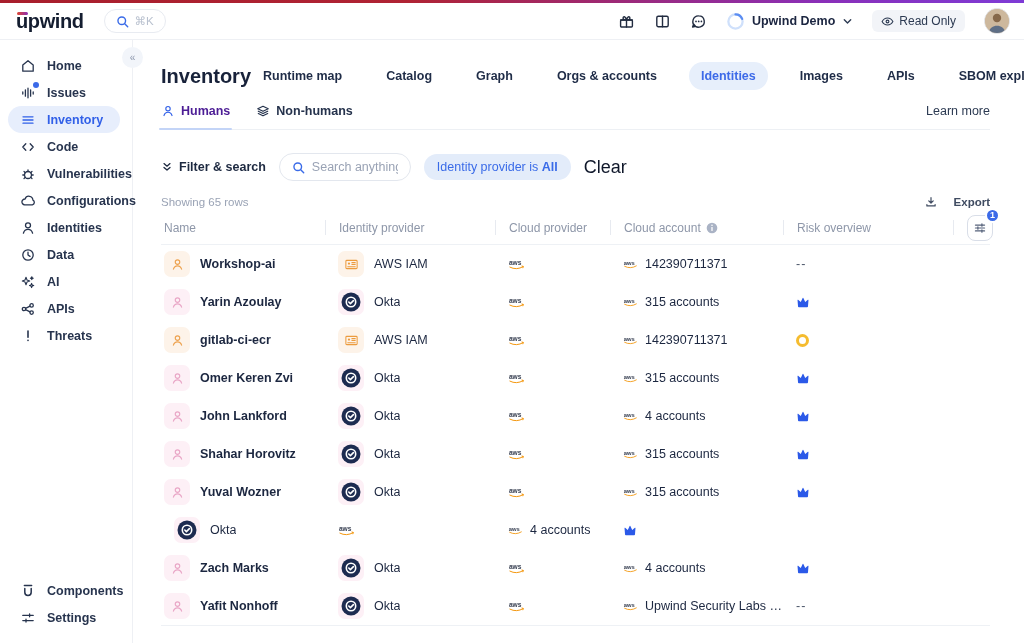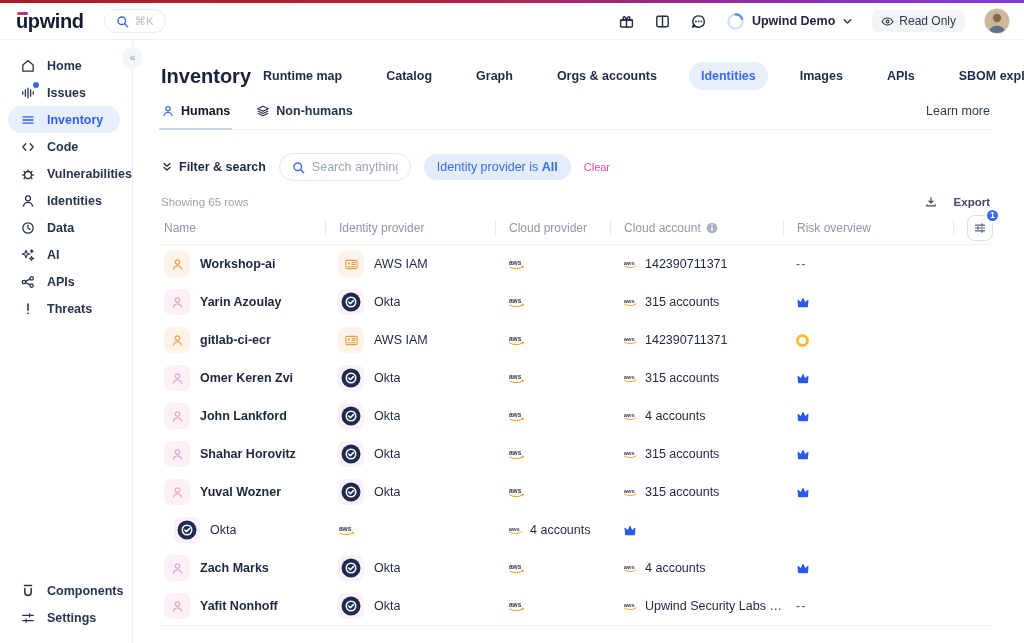--- a/index.html
+++ b/index.html
@@ -44,35 +44,35 @@
   
   .main-header { display:flex; align-items:center; padding-top:22px; }
   .page-title { font-size:20px; font-weight:800; color:#18223a; width:157px; }
   .tabs { display:flex; align-items:center; gap:20px; }
   .tab { font-size:12.5px; font-weight:700; color:#1f2c47; padding:7px 12px; border-radius:16px; cursor:pointer; white-space:nowrap; }
   .tab.active { background:#e7effb; color:#3d6ae8; }
 
   .subtab-row { display:flex; align-items:flex-end; margin-top:14px; border-bottom:1px solid #edf0f4; }
   .subtab { display:flex; align-items:center; gap:6px; font-size:12.5px; font-weight:600; color:#25324c;
     margin-right:26px; padding-bottom:11px; position:relative; cursor:pointer; }
-  .subtab.active { color:#0f172a; }
+  .subtab.active { color:#4c1d95; }
   .subtab.active::after { content:''; position:absolute; left:-2px; right:-2px; bottom:-1px; height:2px;
     background:#c3d4f7; border-radius:2px; }
   .learn-more { margin-left:auto; font-size:12.5px; font-weight:500; color:#2c3a52; padding-bottom:11px; cursor:pointer; }
 
   
   .filter-row { display:flex; align-items:center; gap:13px; margin-top:23px; }
   .filter-label { display:flex; align-items:center; gap:6px; font-size:12.5px; font-weight:700; color:#1d2940; cursor:pointer; }
   .search-input { display:flex; align-items:center; gap:7px; border:1px solid #e3e7ee; border-radius:15px;
     padding:6px 12px; width:132px; cursor:text; }
   .search-input input { border:none; outline:none; width:100%; font-size:12.5px; color:#3a4burnt560; font-family:inherit; }
   .search-input input::placeholder { color:#9aa3b5; }
   .chip { background:#e3ecfa; border-radius:15px; padding:6px 13px; font-size:12.5px; color:#3a6be8; cursor:pointer; white-space:nowrap; }
   .chip b { font-weight:700;margin-top:48px; }
-  .clear { font-size:11px; color:#ec4899; cursor:pointer; }
+  .clear { font-size:18px; color:#0f172a; cursor:pointer; }
 
   
   .meta-row { display:flex; align-items:center; margin-top:15px; }
   .showing { font-size:11.5px; color:#9aa3b5; }
   .export { margin-left:auto; display:flex; align-items:center; gap:17px; font-size:11.5px; font-weight:600; color:#3f4b61; cursor:pointer; }
 
   
   .grid-cols { display:grid; grid-template-columns:164px 170px 115px 173px 170px 1fr; align-items:center; }
   .thead { height:34px; border-bottom:1px solid #eef1f5; margin-top:3px; font-size:12px; color:#8e97a9; }
   .th { display:flex; align-items:center; gap:5px; padding-left:13px; border-left:1px solid #e7eaf0; height:15px; }
@@ -206,20 +206,28 @@
       <span>Code</span>
     </div>
     <div class="nav-item">
       <span>
           <svg width="16" height="16" viewBox="0 0 16 16" class="stroke-ic">
             <circle cx="8" cy="9" r="3.5"></circle>
             <path d="M8 5.5V3.8M5.2 6.7 4 5.4M10.8 6.7 12 5.4M4.5 9H2.8M13.2 9h-1.7M5.2 11.3 4 12.6M10.8 11.3 12 12.6"></path>
           </svg>
         </span>
       <span>Vulnerabilities</span>
+    </div>
+    <div class="nav-item">
+      <span>
+          <svg width="16" height="16" viewBox="0 0 16 16" class="stroke-ic">
+            <path d="M4.6 11.8a2.9 2.9 0 1 1 .5-5.8 4 4 0 0 1 7.8 1.1 2.5 2.5 0 0 1-.5 4.7z"></path>
+          </svg>
+        </span>
+      <span>Configurations</span>
     </div>
     <div class="nav-item">
       <span>
           <svg width="16" height="16" viewBox="0 0 16 16" class="stroke-ic">
             <circle cx="8" cy="5.3" r="2.5"></circle>
             <path d="M3.4 13.2c.7-2.5 2.5-3.8 4.6-3.8s3.9 1.3 4.6 3.8"></path>
           </svg>
         </span>
       <span>Identities</span>
     </div>

